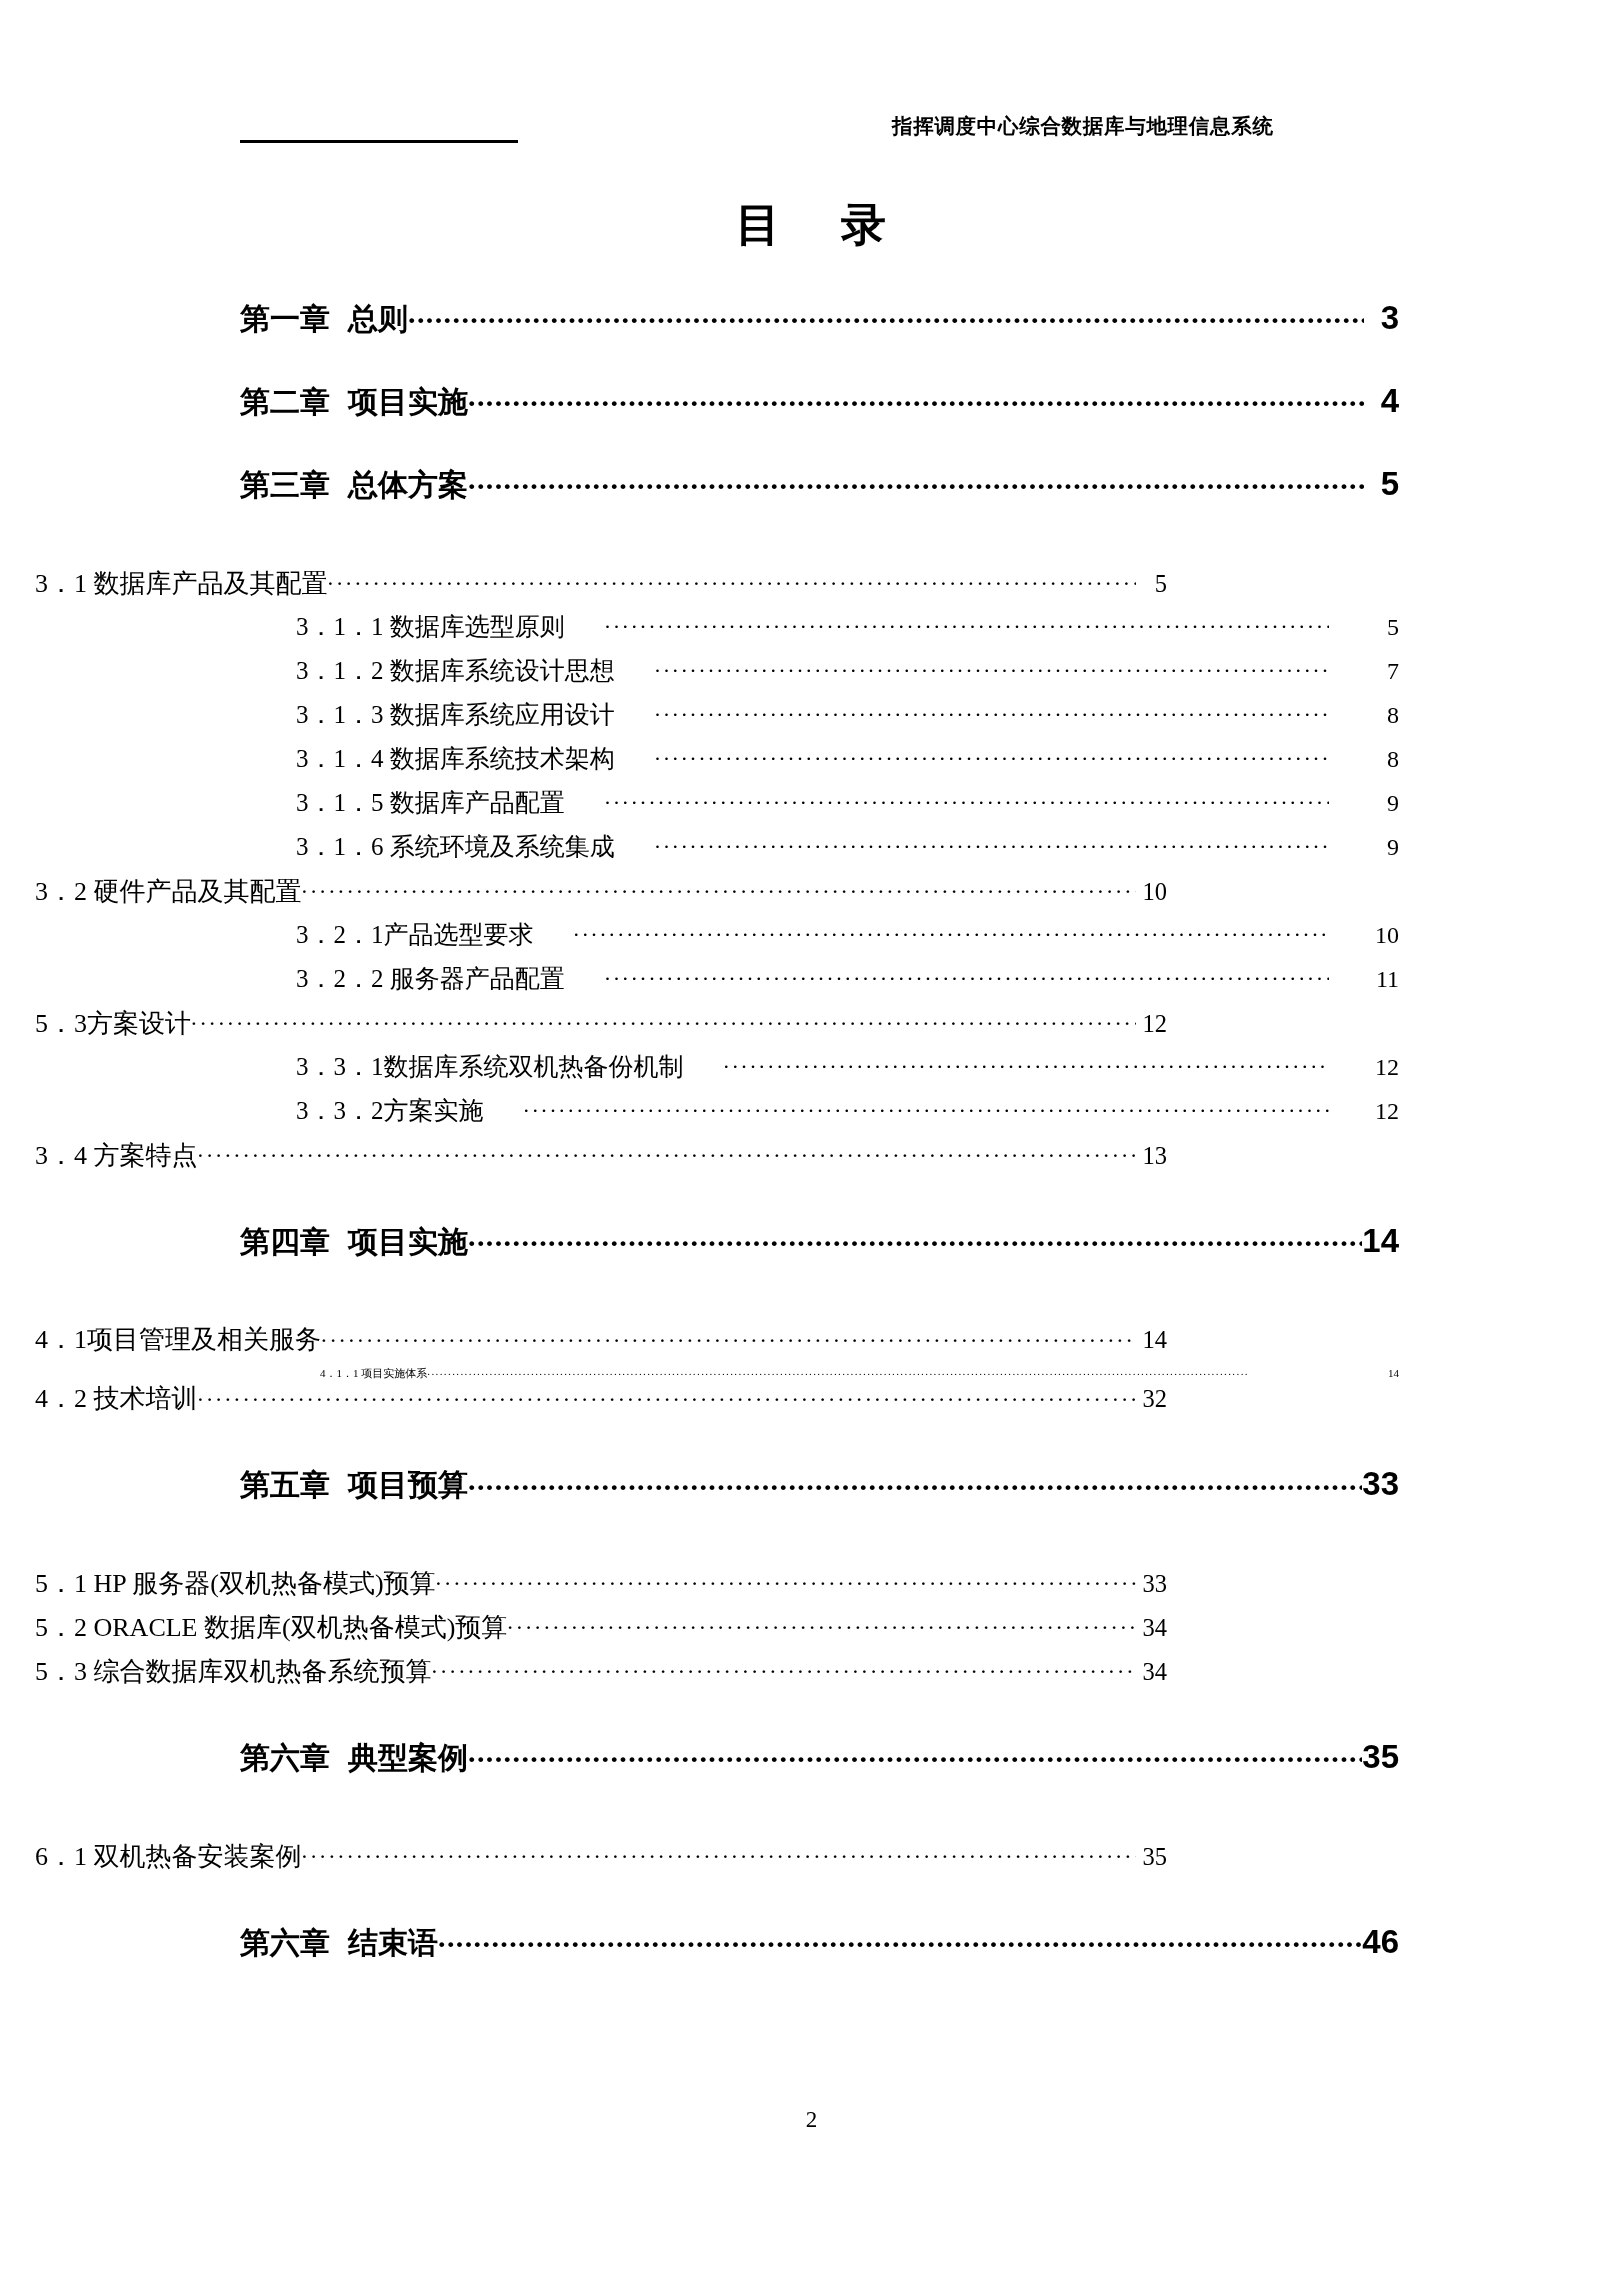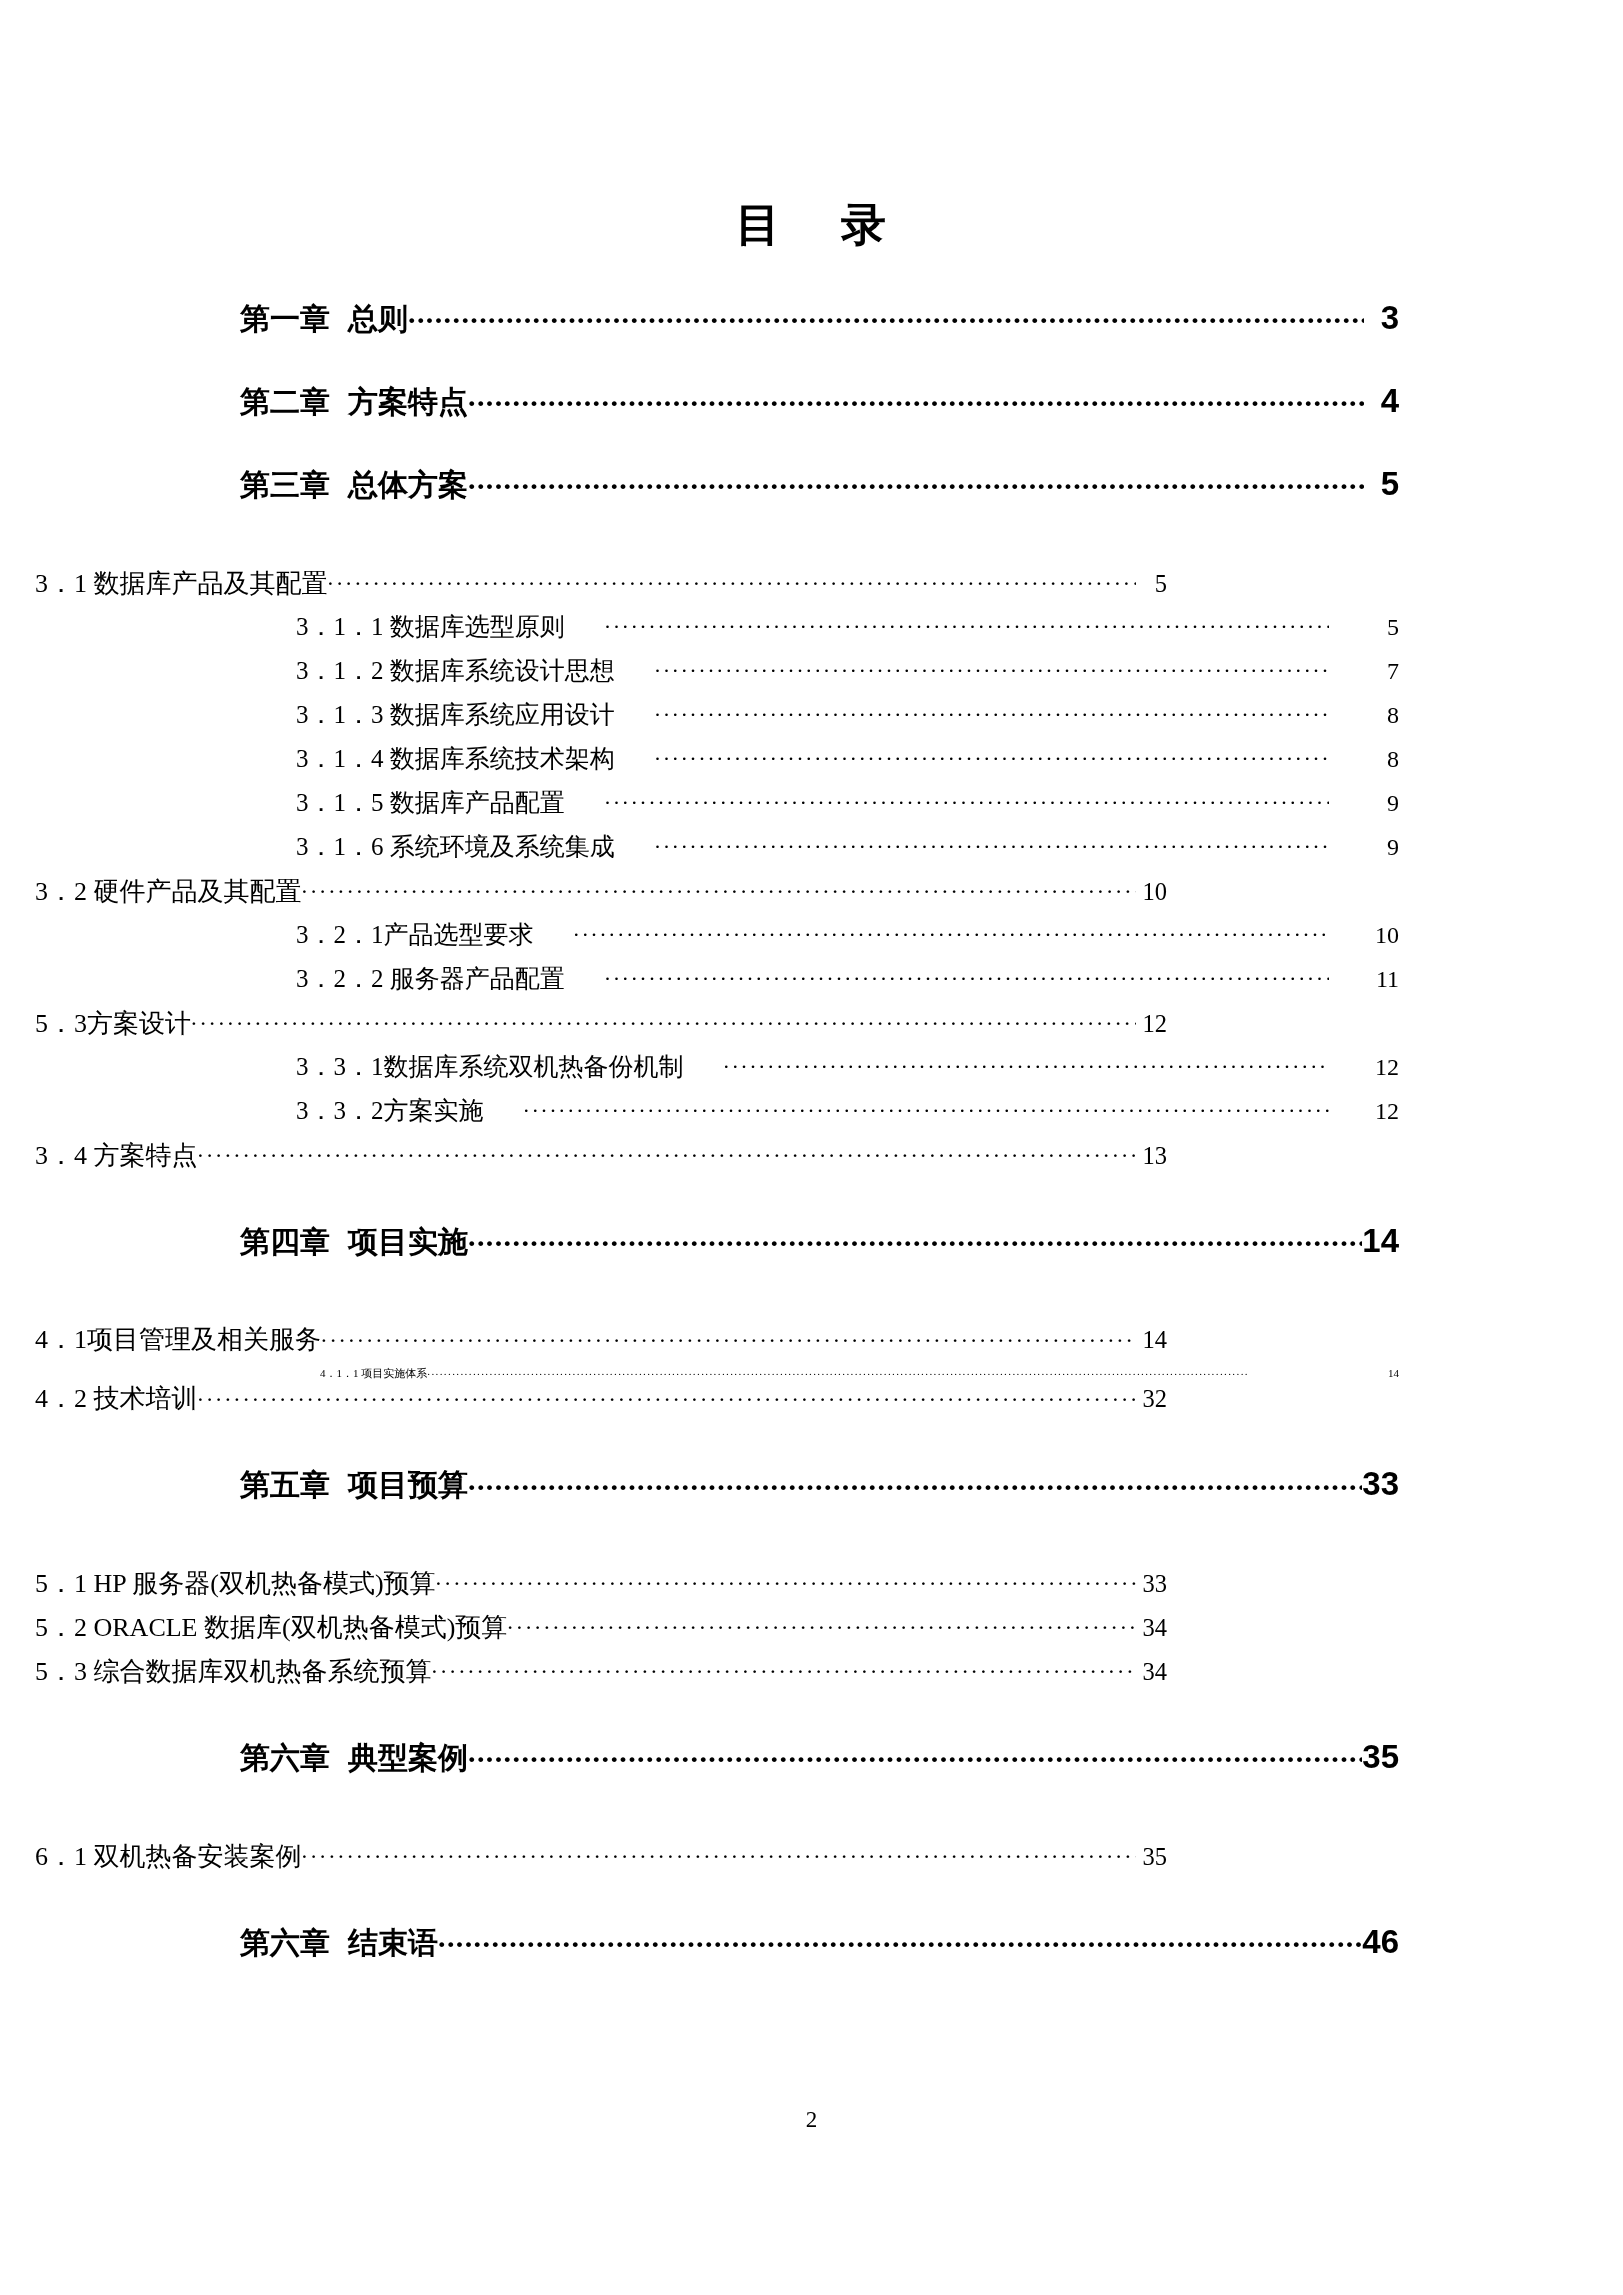--- a/index.html
+++ b/index.html
@@ -146,33 +146,37 @@
     width:1623px;
     text-align:center;
     font-size:23px;
   }
 </style>
 </head>
 <body>
 
 <div class="page">
 
+  <div class="header">
+    <div class="header-rule"></div>
+    <div class="header-title">指挥调度中心综合数据库与地理信息系统</div>
+  </div>
 
   <div class="doc-title">
     <span>目</span><span class="gap"></span><span>录</span>
   </div>
 
   <div class="toc" id="toc-list">
       <div class="toc-row lvl1">
         <span class="label">第一章  总则</span>
         <span class="leader"></span>
         <span class="pageno">3</span>
       </div>
       <div class="toc-row lvl1">
-        <span class="label">第二章  方案特点</span>
+        <span class="label">第二章  项目实施</span>
         <span class="leader"></span>
         <span class="pageno">4</span>
       </div>
       <div class="toc-row lvl1">
         <span class="label">第三章  总体方案</span>
         <span class="leader"></span>
         <span class="pageno">5</span>
       </div>
       <div class="toc-row lvl2 sp-small">
         <span class="label">3．1 数据库产品及其配置</span>

